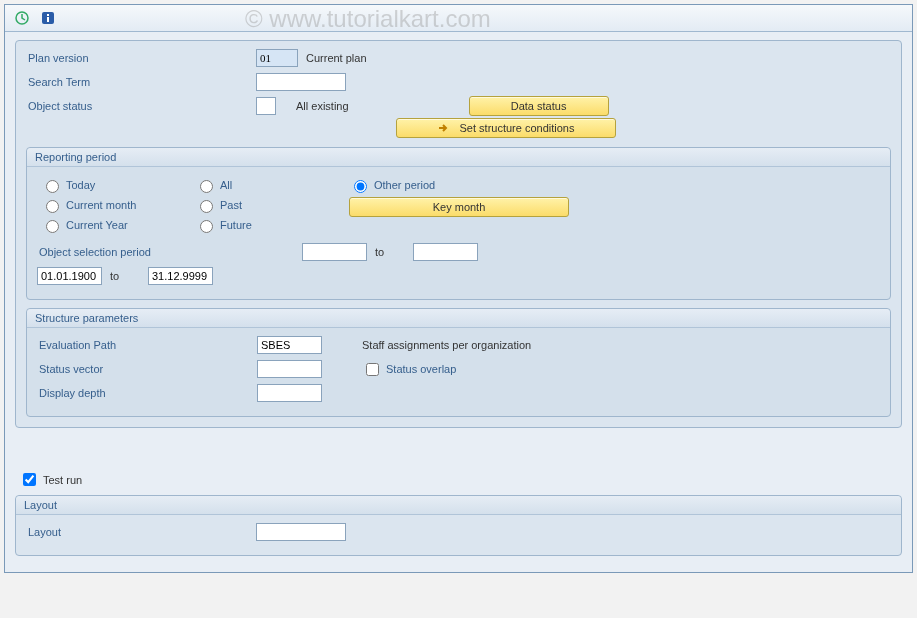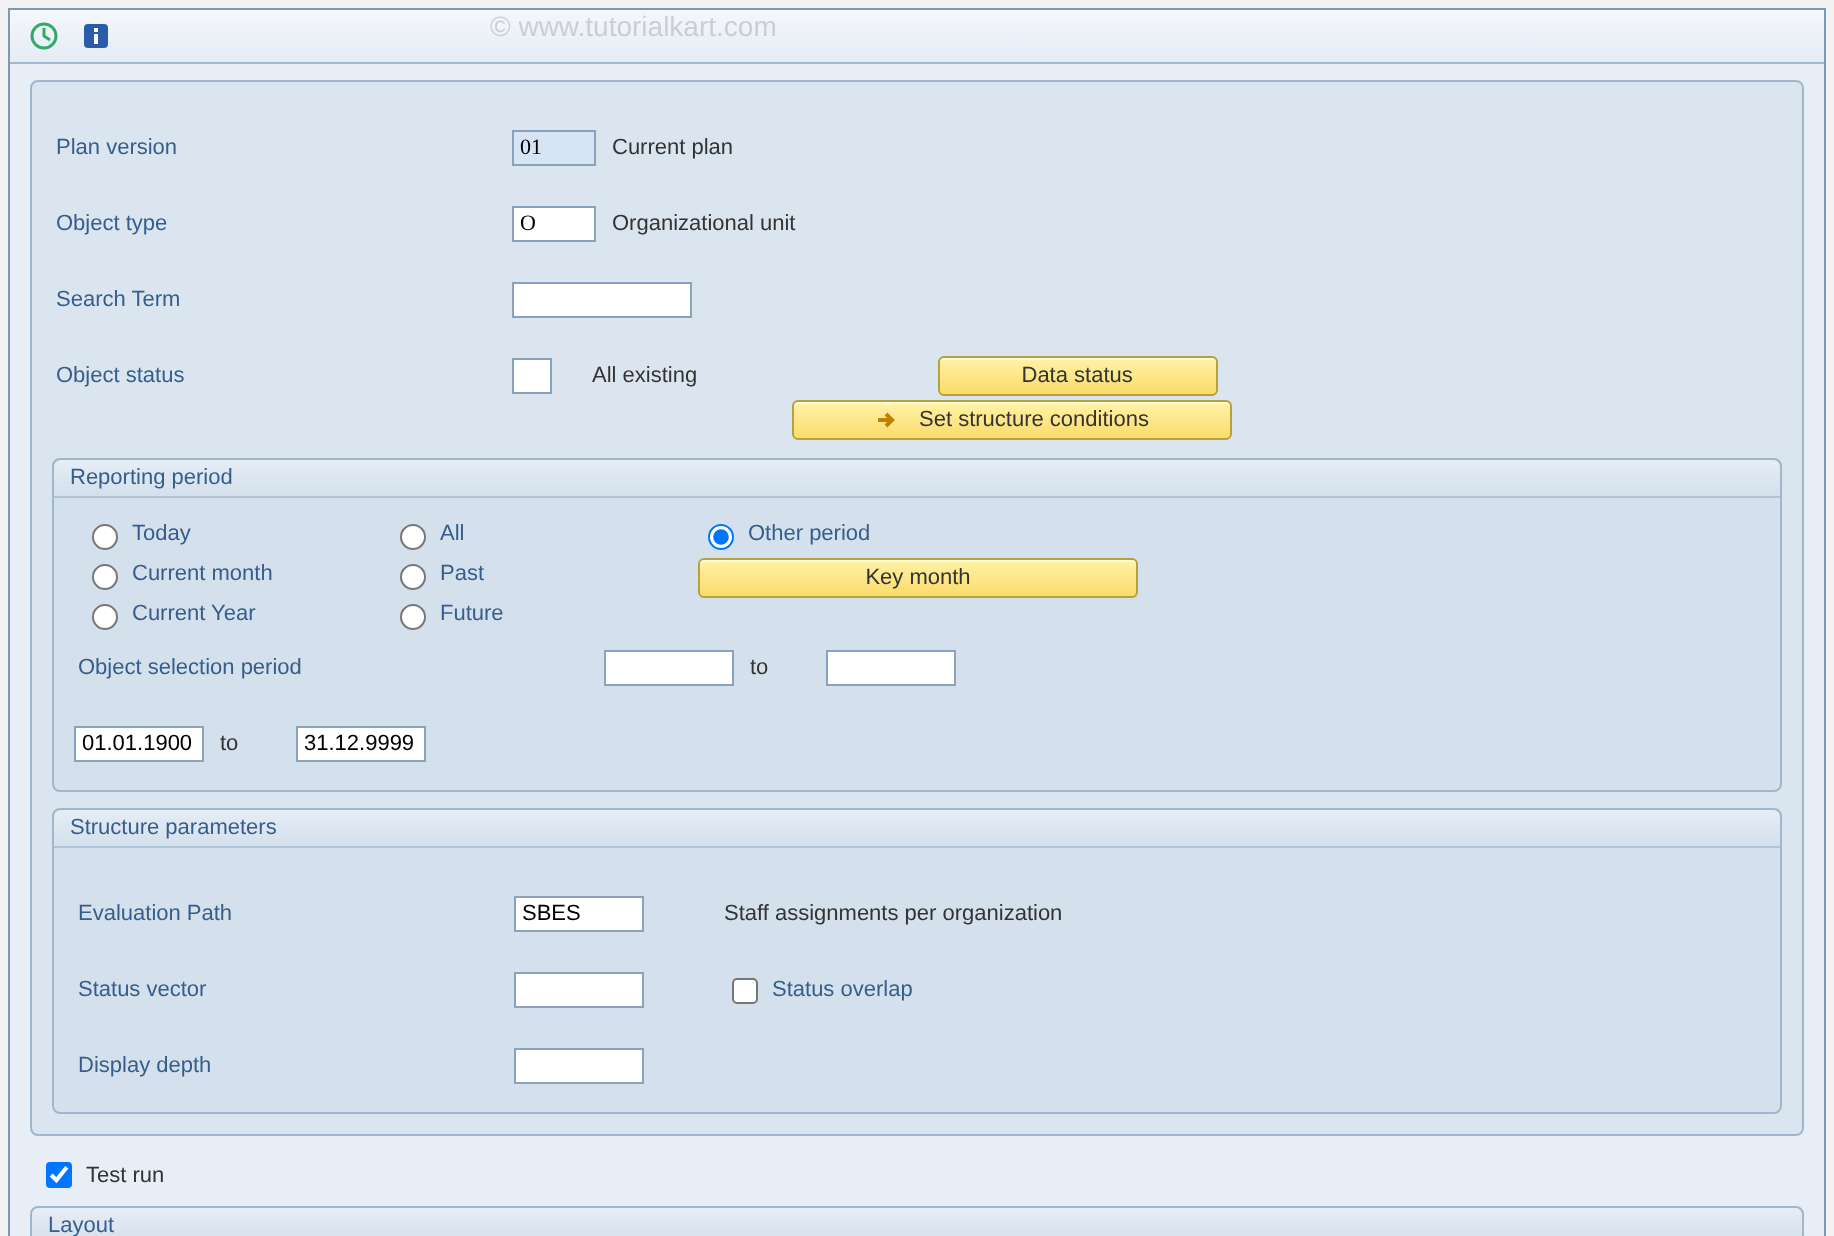--- a/index.html
+++ b/index.html
@@ -39,21 +39,21 @@
     display: flex;
     align-items: center;
     justify-content: center;
     border-radius: 2px;
     cursor: pointer;
   }
   .watermark {
     position: absolute;
     left: 240px;
     top: 0px;
-    font-size: 14px;
+    font-size: 24px;
     color: rgba(150,150,150,0.4);
     pointer-events: none;
     font-style: normal;
     font-weight: normal;
   }
   .content {
     padding: 8px 10px;
     background: #e8eef5;
   }
   .group {
@@ -71,21 +71,20 @@
     border-radius: 4px 4px 0 0;
   }
   .group-body {
     padding: 6px 10px 10px 10px;
   }
   .row {
     display: flex;
     align-items: center;
     min-height: 22px;
     margin-bottom: 2px;
-    margin-top: 16px;
   }
   .label {
     width: 230px;
     color: #355e8c;
     padding-left: 2px;
   }
   input[type="text"].field {
     height: 18px;
     border: 1px solid #8aa3bc;
     background: #fff;
@@ -186,25 +185,20 @@
 
     <div class="group">
       <div class="group-body">
 
         <div class="row">
           <span class="label">Plan version</span>
           <input type="text" class="field w30 field-highlight" value="01" style="">
           <span class="desc">Current plan</span>
         </div>
 
-        <div class="row">
-          <span class="label">Object type</span>
-          <input type="text" class="field w30" value="O" style="">
-          <span class="desc">Organizational unit</span>
-        </div>
 
 
         <div class="row">
           <span class="label">Search Term</span>
           <input type="text" class="field w90" value="" style="">
         </div>
 
         <div class="row">
           <span class="label">Object status</span>
           <input type="text" class="field w20" value="" style="">
@@ -304,21 +298,21 @@
               <span class="label" style="width:220px;">Display depth</span>
               <input type="text" class="field w65" value="" style="">
             </div>
           </div>
         </div>
 
       </div>
     </div>
 
     <div class="test-run-row">
-      <label class="check-item" style="color:#333;">
+      <label class="check-item" style="color:#333;margin-top:32px;">
         <input type="checkbox" checked="" style="">
           <span>Test run</span>
       </label>
     </div>
 
     <div class="group">
       <div class="group-title">Layout</div>
       <div class="group-body">
         <div class="row">
           <span class="label">Layout</span>

